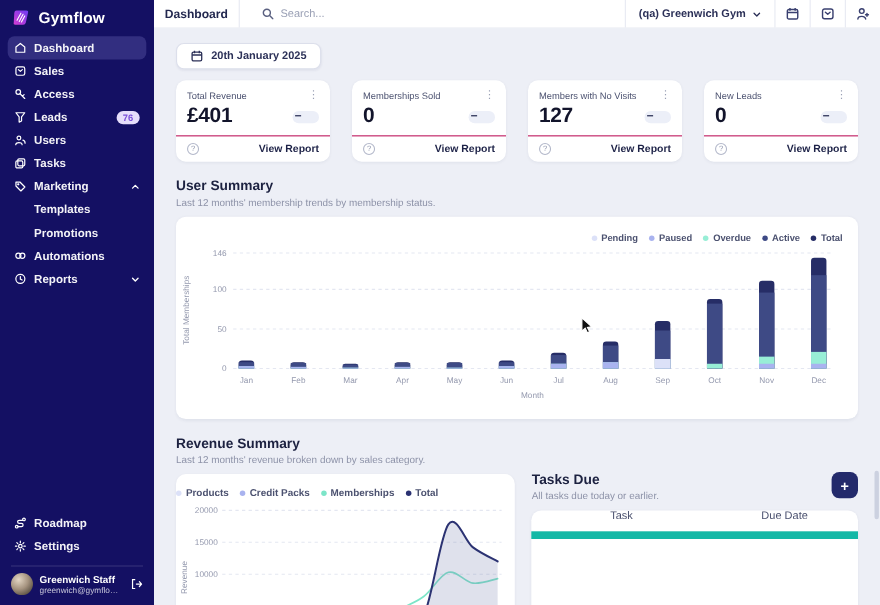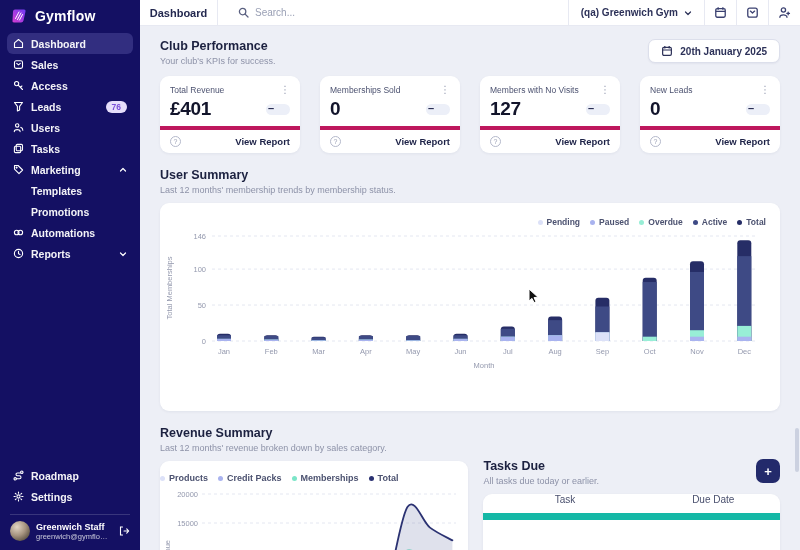--- a/index.html
+++ b/index.html
@@ -46,27 +46,27 @@
   .kpi-grid { display:grid; grid-template-columns:repeat(4,1fr); gap:20px; margin-top:10px; }
   .kpi-card { background:#fff; border-radius:9px; box-shadow:0 1px 3px rgba(25,28,70,.06); overflow:hidden; }
   .kpi-top { padding:9px 10px 6px; }
   .kpi-label-row { display:flex; justify-content:space-between; align-items:flex-start; }
   .kpi-label { font-size:8.5px; color:#4c5270; }
   .kebab { color:#9aa0b5; font-size:10px; line-height:9px; cursor:pointer; letter-spacing:0; }
   .kpi-val-row { display:flex; justify-content:space-between; align-items:center; margin-top:3px; }
   .kpi-value { font-size:19px; font-weight:700; color:#12142b; letter-spacing:-.3px; }
   .trend-pill { background:#eceff8; border-radius:6px; min-width:24px; height:11px; display:flex; align-items:center; justify-content:flex-start; padding:0 2px; }
   .trend-pill span { color:#23284f; font-weight:700; font-size:11px; line-height:8px; margin-top:-3px; }
-  .kpi-foot { border-top:4px solid #be185d; display:flex; justify-content:space-between; align-items:center; padding:6px 10px; }
+  .kpi-foot { border-top:1px solid #be185d; display:flex; justify-content:space-between; align-items:center; padding:6px 10px; }
   .qmark { width:11px; height:11px; border:1px solid #b3b8ca; border-radius:50%; color:#9aa0b5; font-size:7px; display:flex; align-items:center; justify-content:center; }
   .view-report { font-size:9.5px; font-weight:700; color:#1d2247; cursor:pointer; }
 
   .section { margin-top:15px; }
   .chart-card { background:#fff; border-radius:9px; box-shadow:0 1px 3px rgba(25,28,70,.06); margin-top:8px; position:relative; }
-  .us-card { height:208px; }
+  .us-card { height:184px; }
   .legend { position:absolute; top:14px; right:14px; display:flex; gap:10px; align-items:center; }
   .leg { display:flex; align-items:center; gap:4px; font-size:8.5px; color:#4c5270; font-weight:600; cursor:pointer; }
   .leg i { width:5px; height:5px; border-radius:50%; display:inline-block; }
 
   .bottom-grid { display:grid; grid-template-columns:1.04fr 1fr; gap:15px; margin-top:15px; }
   .rev-card { height:170px; overflow:hidden; }
   .rev-legend { position:static; padding:12px 14px 0 0; display:flex; gap:10px; }
   .rev-legend .leg { font-size:9px; }
 
   .tasks-head-row { display:flex; justify-content:space-between; align-items:flex-start;margin-top:33px; }
@@ -244,24 +244,20 @@
             <path d="M1.6 9.6 C1.6 6.8 7.6 6.8 7.6 9.6" stroke-linecap="round"></path>
             <path d="M8.6 5.2 V7.4 M7.5 6.3 H9.7" stroke-linecap="round"></path>
           </svg>
       </div>
     </div>
   </div>
 
   <div class="content">
 
     <div class="sec-head-row">
-      <div>
-        <div class="sec-title">Club Performance</div>
-        <div class="sec-sub">Your club's KPIs for success.</div>
-      </div>
       <div class="date-btn">
         <svg width="12" height="12" viewBox="0 0 11 11" fill="none" stroke="#2c3158" stroke-width="1.1">
             <rect x="1.5" y="2.2" width="8" height="7.3" rx="1.2"></rect>
             <path d="M3.5 1 V3.2 M7.5 1 V3.2 M1.5 4.6 H9.5"></path>
           </svg>
         <span>20th January 2025</span>
       </div>
     </div>
 
     <div class="kpi-grid">

